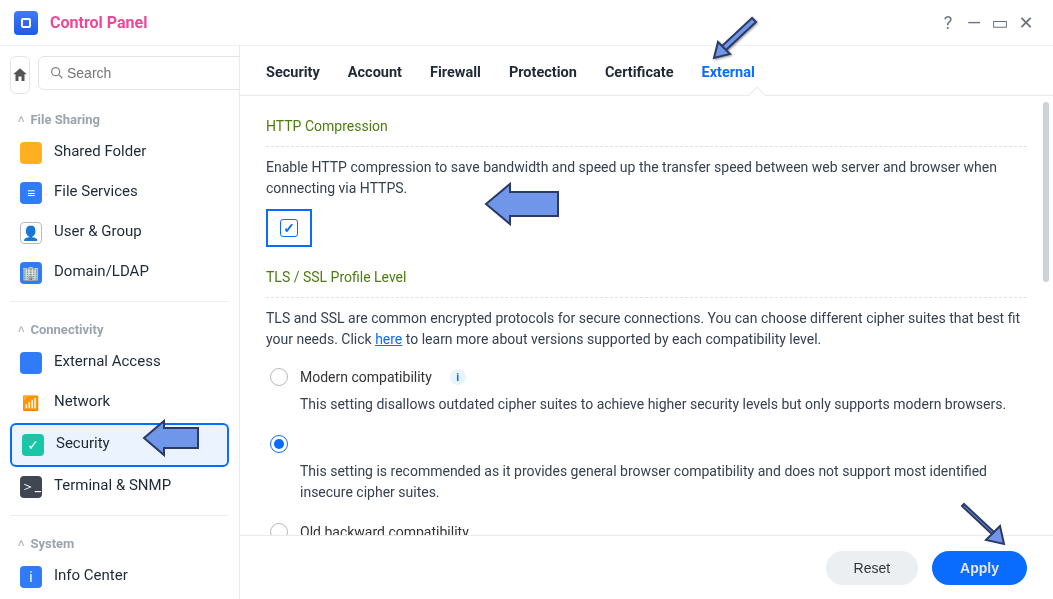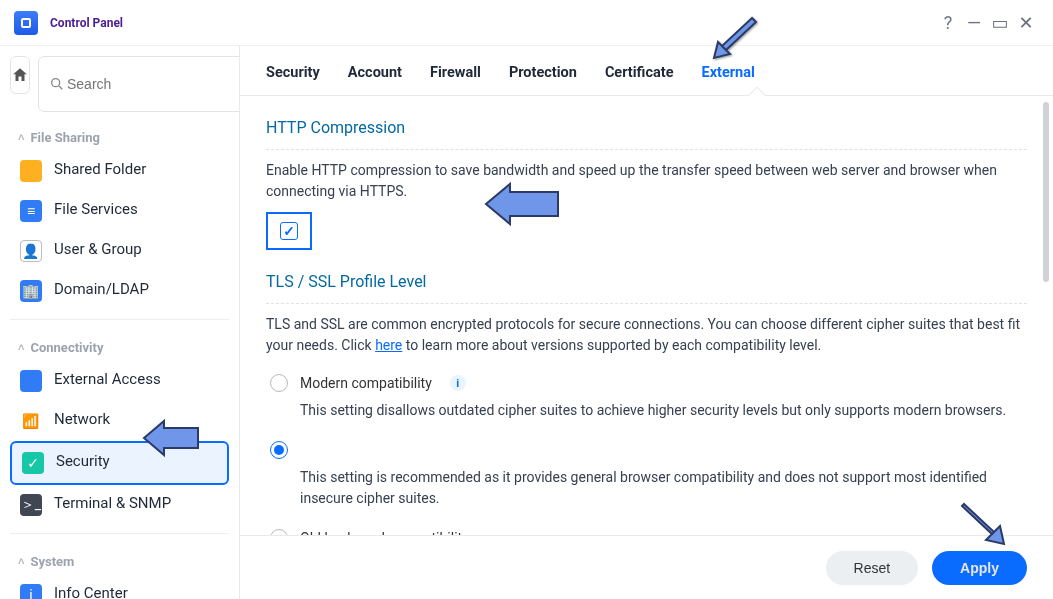--- a/index.html
+++ b/index.html
@@ -1,44 +1,44 @@
 <!DOCTYPE html>
 <html><head>
 <meta charset="utf-8">
 <style>
   * { box-sizing: border-box; }
   html, body { margin: 0; padding: 0; font-family: -apple-system, BlinkMacSystemFont, "Segoe UI", Roboto, Arial, sans-serif; font-size: 14px; color: #333; background:#fff; }
   .window { width: 1053px; height: 599px; position: relative; overflow: hidden; background:#fff; }
   .titlebar { height: 46px; display: flex; align-items: center; padding: 0 14px; border-bottom: 1px solid #f0f0f0; }
   .titlebar .app-icon { width: 24px; height: 24px; background: linear-gradient(#3d7cf7,#1e5aea); border-radius: 4px; margin-right: 12px; display:flex;align-items:center;justify-content:center;}
   .titlebar .app-icon::after{content:"";width:6px;height:6px;border:2px solid #fff;border-radius:2px;}
-  .titlebar .title { font-size: 12px; font-weight: 700; color: #4c1d95; }
+  .titlebar .title { font-size: 16px; font-weight: 700; color: #ec4899; }
   .titlebar .spacer { flex: 1; }
   .titlebar .win-btn { width: 26px; height: 26px; display: flex; align-items: center; justify-content: center; color: #6b7280; font-size: 18px; cursor: pointer; }
   .body { display: flex; height: calc(100% - 46px); }
   .sidebar { width: 240px; border-right: 1px solid #eaeaea; padding: 10px 10px 0 10px; overflow-y: auto; }
   .home-row { display:flex; gap:8px; margin-bottom:6px;}
   .home-btn { width: 38px; height: 38px; border:1px solid #e3e3e3; border-radius:6px; display:flex; align-items:center; justify-content:center; background:#fff; cursor:pointer;}
-  .search-wrap { flex:1; height:56px; border:1px solid #e3e3e3; border-radius:6px; display:flex; align-items:center; padding:0 10px; color:#888;}
+  .search-wrap { flex:1; height:34px; border:1px solid #e3e3e3; border-radius:6px; display:flex; align-items:center; padding:0 10px; color:#888;}
   .search-wrap input { flex:1; border:none; outline:none; font-size:14px; background:transparent; }
   .group-header { display:flex; align-items:center; gap:6px; font-size:13px; font-weight:700; color:#9ca3af; padding:12px 8px 6px 8px; cursor:pointer;}
   .group-header .chev { font-size:11px; color:#b5b8bd;}
   .nav-item { display:flex; gap:12px; padding:9px 10px; border-radius:6px; cursor:pointer; color:#1f2937; font-size:15px;}
   .nav-item .icon { width:22px; height:22px; display:flex; align-items:center; justify-content:center; border-radius:4px; font-size:14px;}
   .nav-item.active { border:2px solid #0a6cff; background:#eaf3ff; }
   .divider { height:1px; background:#eeeeee; margin:8px 0;}
   .main { flex:1; position:relative; display:flex; flex-direction:column; overflow:hidden;}
   .tabs { display:flex; gap:28px; padding:18px 26px 0 26px; border-bottom:1px solid #eaeaea; position:relative;}
   .tab { padding-bottom:14px; font-weight:700; color:#1f2937; cursor:pointer; font-size:14.5px;}
   .tab.active { color:#0a6cff; }
   .tab.active::after{content:"";position:absolute;bottom:-1px;height:7px;width:14px;background:#fff;border:1px solid #eaeaea;border-bottom:none;transform:translateX(-50%) rotate(45deg);left:0;display:none;}
   
   .notch{position:absolute;bottom:-6px;left:720px;width:12px;height:12px;background:#fff;border-left:1px solid #eaeaea;border-top:1px solid #eaeaea;transform:rotate(45deg);}
   .content { flex:1; overflow-y:auto; padding:18px 26px 0 26px;}
-  .section-title { color:#0369a1; font-size:16px; margin:4px 0 6px 0; font-weight:400;}
+  .section-title { color:#4d7c0f; font-size:14px; margin:4px 0 6px 0; font-weight:400;}
   .section-title-row{border-bottom:1px dashed #e1e1e1;padding-bottom:6px;margin-bottom:10px;}
   .desc { color:#374151; line-height:1.5; margin-bottom:10px;}
   .checkbox-row { display:inline-flex; align-items:center; gap:10px; padding:8px 12px; }
   .checkbox-row.highlighted { border:2px solid #0a6cff; }
   .chk { width:18px; height:18px; border-radius:3px; border:1px solid #888; display:flex; align-items:center; justify-content:center; background:#fff;cursor:pointer;}
   .chk.checked { border-color:#0a6cff; color:#0a6cff;}
   .chk.checked::after{content:"✓";font-size:14px;font-weight:700;}
   .radio-row{display:flex;align-items:center;gap:12px;padding:8px 4px;}
   .radio{width:18px;height:18px;border-radius:50%;border:1px solid #b5b8bd;position:relative;cursor:pointer;flex:none;}
   .radio.selected{border-color:#0a6cff;}

